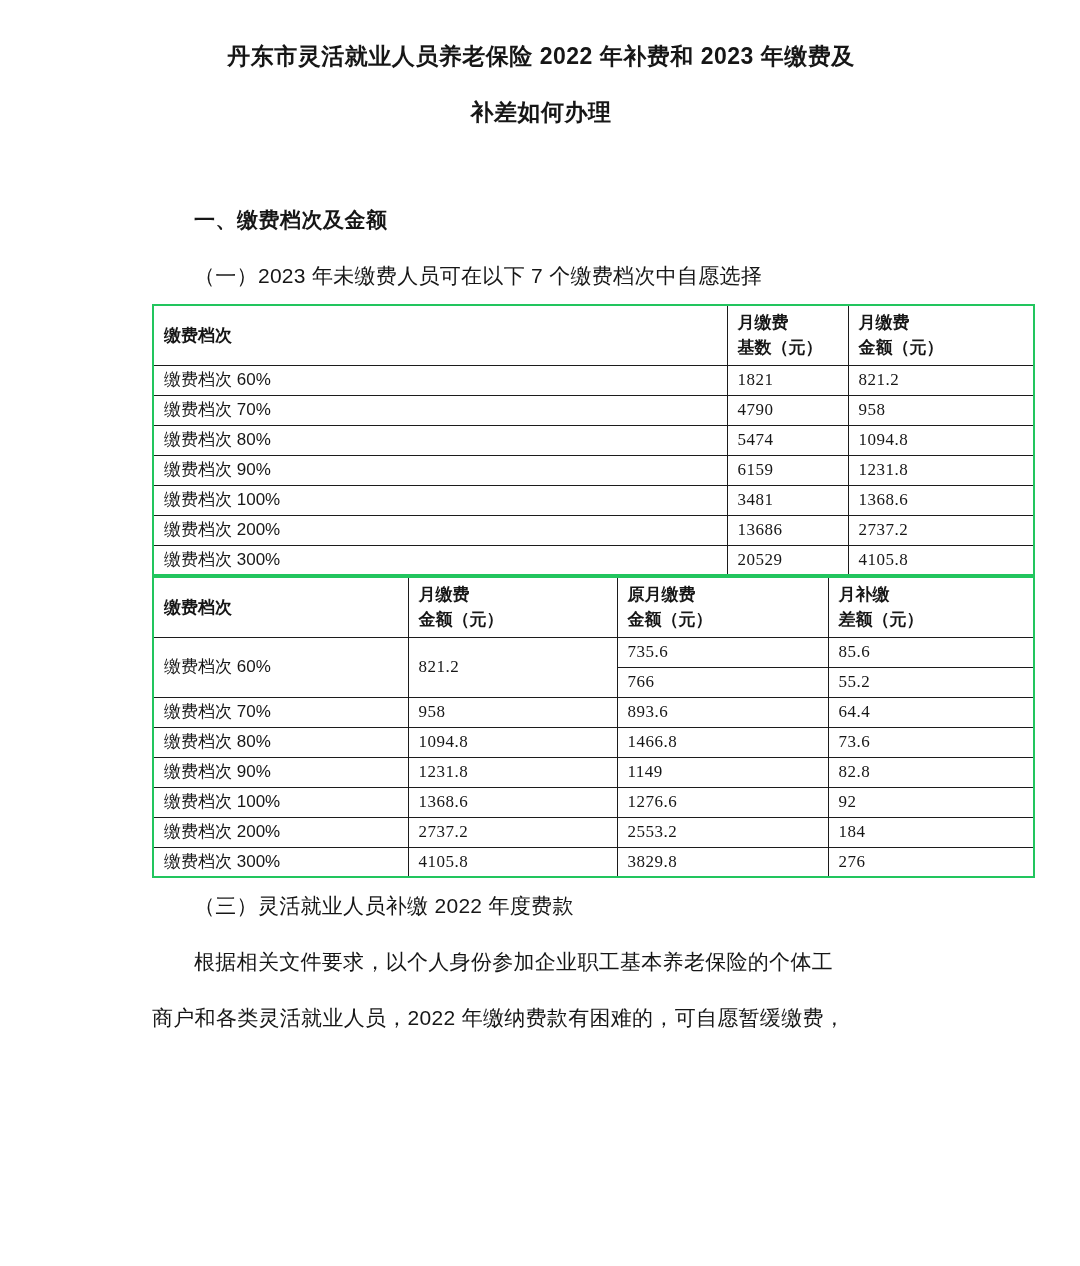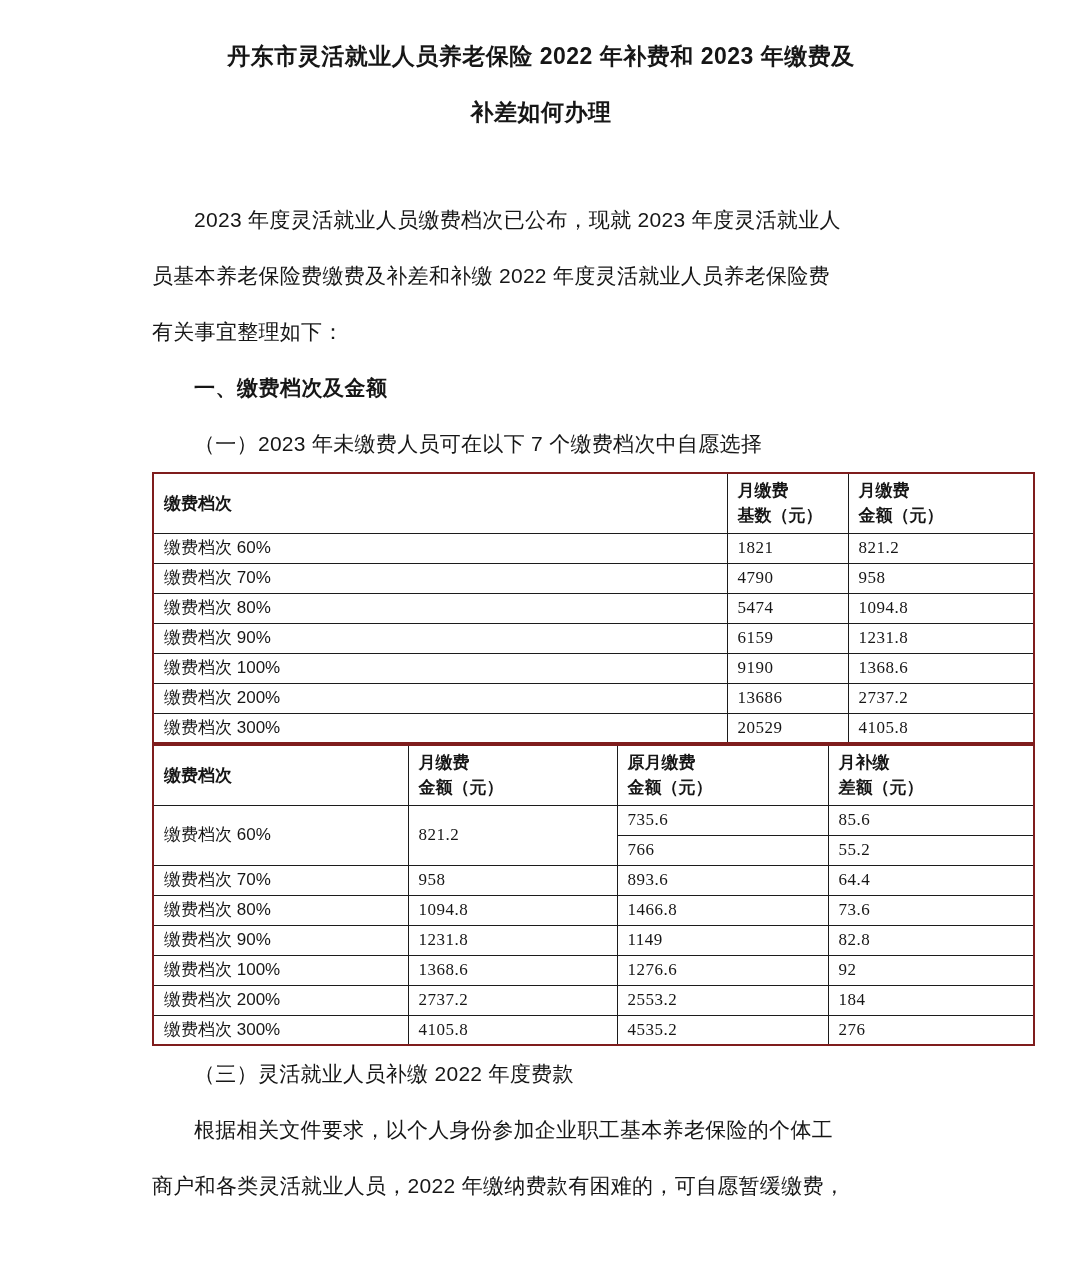--- a/index.html
+++ b/index.html
@@ -47,21 +47,21 @@
     font-size: 21px;
     line-height: 56px;
     text-indent: 2em;
     letter-spacing: 0.3px;
   }
   
   table.data-table {
     border-collapse: collapse;
     table-layout: fixed;
     width: 881px;
-    border: 2px solid #7f1d1d;
+    border: 2px solid #22c55e;
     font-size: 17px;
   }
   table.data-table th,
   table.data-table td {
     border: 1px solid #1c1c1c;
     text-align: left;
     vertical-align: middle;
     padding: 0 4px 0 10px;
     overflow: hidden;
   }
@@ -77,23 +77,20 @@
 </style>
 </head>
 <body>
 
 <div class="doc">
 
   <div class="doc-title">丹东市灵活就业人员养老保险 2022 年补费和 2023 年缴费及
 补差如何办理</div>
 
   <div class="textcol">
-    <div class="para">2023 年度灵活就业人员缴费档次已公布，现就 2023 年度灵活就业人
-员基本养老保险费缴费及补差和补缴 2022 年度灵活就业人员养老保险费
-有关事宜整理如下：</div>
     <div class="heading-bold">一、缴费档次及金额</div>
     <div class="heading-sub">（一）2023 年未缴费人员可在以下 7 个缴费档次中自愿选择</div>
   </div>
 
   <table class="data-table">
     <colgroup>
       <col style="width:574px">
         <col style="width:121px">
         <col style="width:186px">
     </colgroup>
@@ -120,21 +117,21 @@
       <td class="num">5474</td>
       <td class="num">1094.8</td>
     </tr>
     <tr>
       <td>缴费档次 90%</td>
       <td class="num">6159</td>
       <td class="num">1231.8</td>
     </tr>
     <tr>
       <td>缴费档次 100%</td>
-      <td class="num">9190</td>
+      <td class="num">3481</td>
       <td class="num">1368.6</td>
     </tr>
     <tr>
       <td>缴费档次 200%</td>
       <td class="num">13686</td>
       <td class="num">2737.2</td>
     </tr>
     <tr>
       <td>缴费档次 300%</td>
       <td class="num">20529</td>
@@ -197,21 +194,21 @@
     </tr>
     <tr>
       <td>缴费档次 200%</td>
       <td class="num">2737.2</td>
       <td class="num">2553.2</td>
       <td class="num">184</td>
     </tr>
     <tr>
       <td>缴费档次 300%</td>
       <td class="num">4105.8</td>
-      <td class="num">4535.2</td>
+      <td class="num">3829.8</td>
       <td class="num">276</td>
     </tr>
   </tbody>
     </table>
 
   <div class="textcol">
     <div class="heading-sub">（三）灵活就业人员补缴 2022 年度费款</div>
     <div class="para">根据相关文件要求，以个人身份参加企业职工基本养老保险的个体工
 商户和各类灵活就业人员，2022 年缴纳费款有困难的，可自愿暂缓缴费，</div>
   </div>

